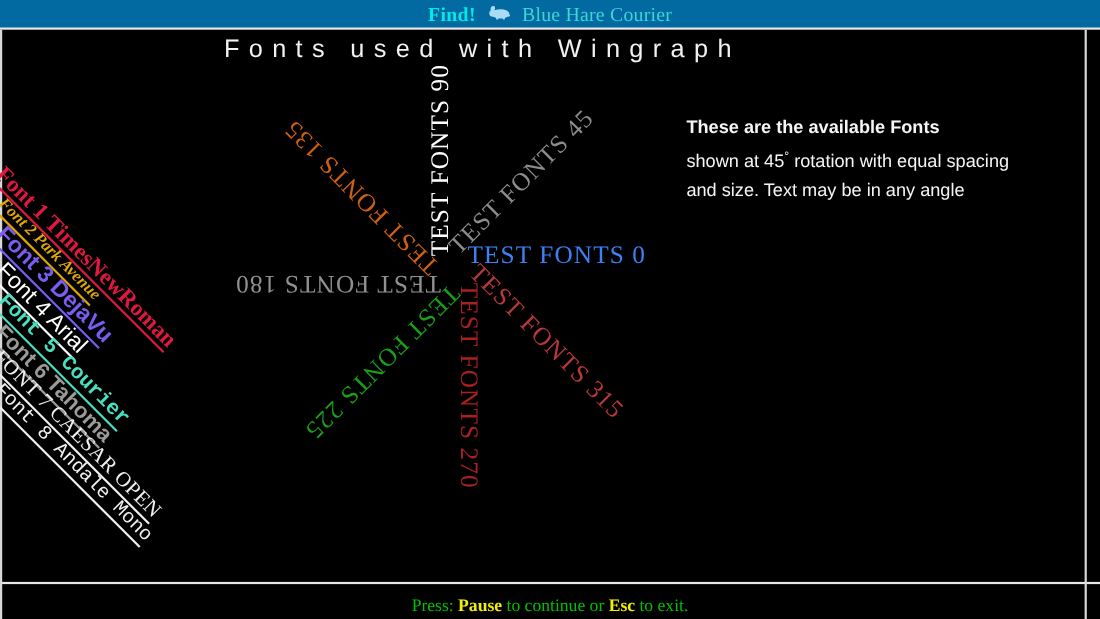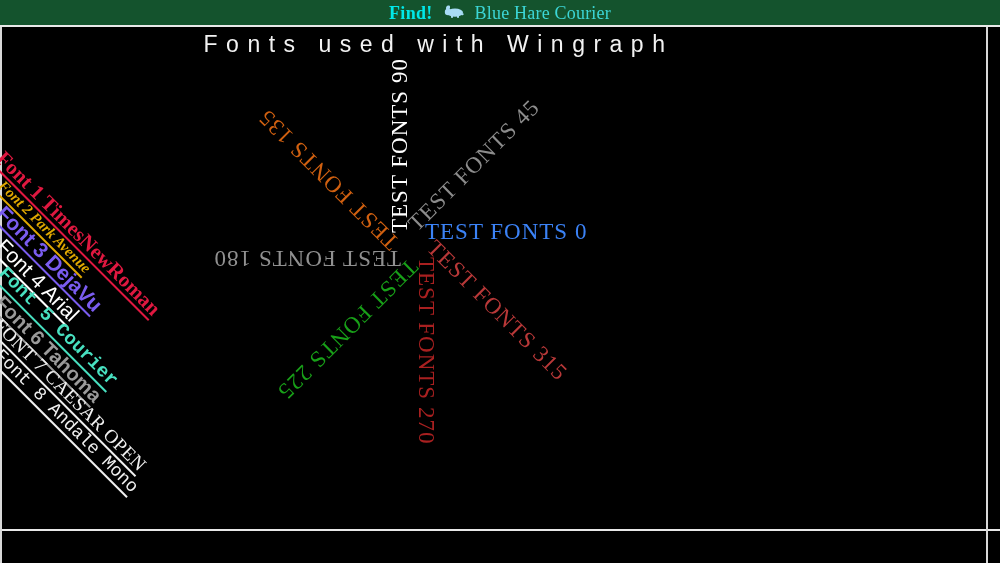--- a/index.html
+++ b/index.html
@@ -15,21 +15,21 @@
     overflow: hidden;
     font-family: "Liberation Sans", sans-serif;
   }
 
   
   #topbar {
     position: absolute;
     left: 0; top: 0;
     width: 1000px;
     height: 26px;
-    background: #14532d;
+    background: #0369a1;
     display: flex;
     align-items: center;
     justify-content: center;
     gap: 10px;
   }
   #topbar .find {
     font-family: "Liberation Serif", serif;
     font-weight: bold;
     font-size: 18px;
     color: #00e8e8;
@@ -190,15 +190,27 @@
       <div class="ray" style="color: #3b82f6; transform: rotate(0deg) translate(12px, -50%);">TEST FONTS 0</div>
       <div class="ray" style="color: rgb(140, 140, 140); transform: rotate(-45deg) translate(12px, -50%);">TEST FONTS 45</div>
       <div class="ray" style="color: rgb(255, 255, 255); transform: rotate(-90deg) translate(12px, -50%);">TEST FONTS 90</div>
       <div class="ray" style="color: rgb(208, 96, 16); transform: rotate(-135deg) translate(12px, -50%);">TEST FONTS 135</div>
       <div class="ray" style="color: rgb(144, 144, 144); transform: rotate(180deg) translate(12px, -50%);">TEST FONTS 180</div>
       <div class="ray" style="color: rgb(24, 160, 24); transform: rotate(135deg) translate(12px, -50%);">TEST FONTS 225</div>
       <div class="ray" style="color: rgb(168, 32, 32); transform: rotate(90deg) translate(12px, -50%);">TEST FONTS 270</div>
       <div class="ray" style="color: rgb(184, 56, 56); transform: rotate(45deg) translate(12px, -50%);">TEST FONTS 315</div>
     </div>
 
-
+  <div id="description">
+    <div class="d-head">These are the available Fonts</div>
+    <div><span>shown at 45</span><span class="deg">°</span><span> rotation with equal spacing</span></div>
+    <div>and size.  Text may be in any angle</div>
+  </div>
+
+  <div id="prompt">
+    <span class="g">Press:</span>
+    <span class="y">Pause</span>
+    <span class="g">to continue or</span>
+    <span class="y">Esc</span>
+    <span class="g">to exit.</span>
+  </div>
 
 </div>
 
 </body></html>

